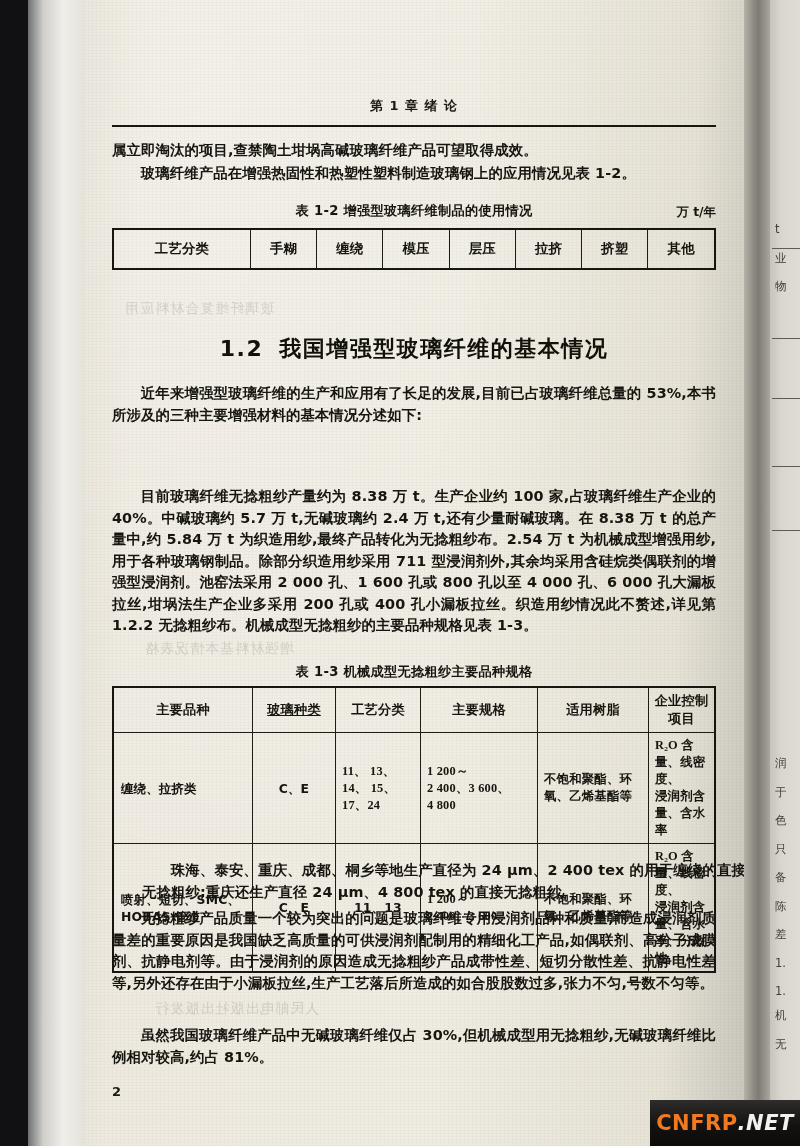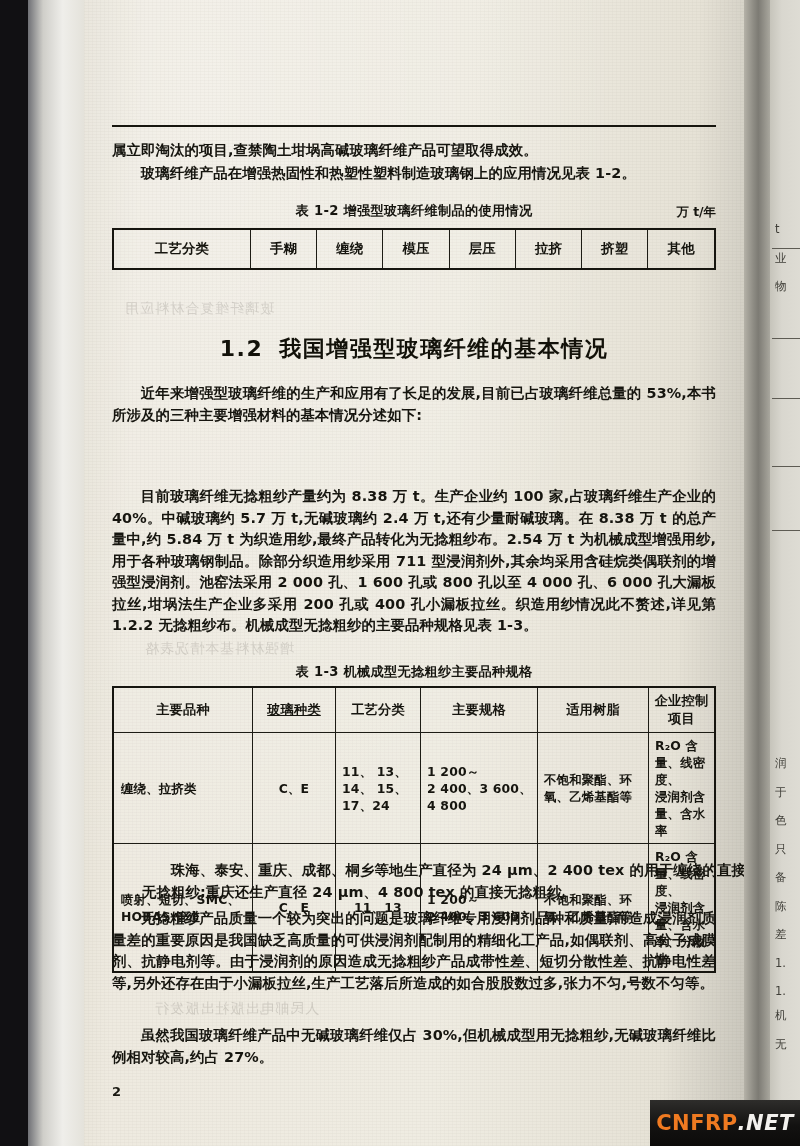--- a/index.html
+++ b/index.html
@@ -173,21 +173,21 @@
   
   #table-1-2 { top: 228px; }
   #table-1-2 td { height: 30px; font-size: 13.4px; }
   #table-1-2 .num { font-family: "DejaVu Sans", sans-serif; font-size: 13px; }
 
   
   #table-1-3 { top: 686px; }
   #table-1-3 th { height: 27px; font-size: 13.2px; }
   #table-1-3 td { font-size: 12.4px; line-height: 17px; }
   #table-1-3 td.leftish { text-align: left; padding-left: 7px; }
-  #table-1-3 td.cellwrap { text-align: left; padding-left: 6px; }
+  #table-1-3 td.cellwrap { text-align: left; padding-left: 6px; font-family: Liberation Serif, serif; }
 
   
   #sec-1-2 {
     position: absolute;
     left: 0; width: 604px;
     top: 334px;
     text-align: center;
     font-family: "DejaVu Sans", sans-serif;
     font-size: 22px;
     font-weight: 700;
@@ -256,20 +256,21 @@
 <div id="left-page-edge"></div>
 
 <div id="page">
 
   <div class="ghost" style="top:300px; left:40px;">玻璃纤维复合材料应用</div>
   <div class="ghost" style="top:640px; left:60px;">增强材料基本情况表格</div>
   <div class="ghost" style="top:1000px; left:70px;">人民邮电出版社出版发行</div>
 
   <div id="content">
 
+    <div id="running-head">第 1 章   绪    论</div>
     <div id="head-rule"></div>
 
     <div class="body-text" style="top:140px;">属立即淘汰的项目,查禁陶土坩埚高碱玻璃纤维产品可望取得成效。</div>
 
     <div class="body-text indent" style="top:163px;">玻璃纤维产品在增强热固性和热塑性塑料制造玻璃钢上的应用情况见表 1-2。</div>
 
     <div class="table-caption" style="top:202px;">表 1-2   增强型玻璃纤维制品的使用情况</div>
     <div class="unit-note" style="top:204px;">万 t/年</div>
 
     <table class="doc-table outer-thick" id="table-1-2">
@@ -324,21 +325,21 @@
           <td>11、13</td>
           <td class="cellwrap">1 200～<br>2 400、3 600</td>
           <td class="cellwrap">不饱和聚酯、环<br>氧、乙烯基酯等</td>
           <td class="cellwrap">R₂O 含量、线密度、<br>浸润剂含量、含水<br>率、分散性</td>
         </tr>
       </tbody>
     </table>
 
     <div class="body-text indent" style="top:860px;margin-left:30px;">珠海、泰安、重庆、成都、桐乡等地生产直径为 24 μm、2 400 tex 的用于缠绕的直接无捻粗纱;重庆还生产直径 24 μm、4 800 tex 的直接无捻粗纱。</div>
     <div class="body-text indent" style="top:908px;">无捻粗纱产品质量一个较为突出的问题是玻璃纤维专用浸润剂品种和质量,而造成浸润剂质量差的重要原因是我国缺乏高质量的可供浸润剂配制用的精细化工产品,如偶联剂、高分子成膜剂、抗静电剂等。由于浸润剂的原因造成无捻粗纱产品成带性差、短切分散性差、抗静电性差等,另外还存在由于小漏板拉丝,生产工艺落后所造成的如合股股数过多,张力不匀,号数不匀等。</div>
-    <div class="body-text indent" style="top:1025px;">虽然我国玻璃纤维产品中无碱玻璃纤维仅占 30%,但机械成型用无捻粗纱,无碱玻璃纤维比例相对较高,约占 27%。</div>
+    <div class="body-text indent" style="top:1025px;">虽然我国玻璃纤维产品中无碱玻璃纤维仅占 30%,但机械成型用无捻粗纱,无碱玻璃纤维比例相对较高,约占 81%。</div>
 
     <div id="folio">2</div>
   </div>
 </div>
 
 <div id="gutter"></div>
 
 <div id="right-page">
   <div class="rp-rule" style="top:248px;"></div>
   <div id="rp-top">

